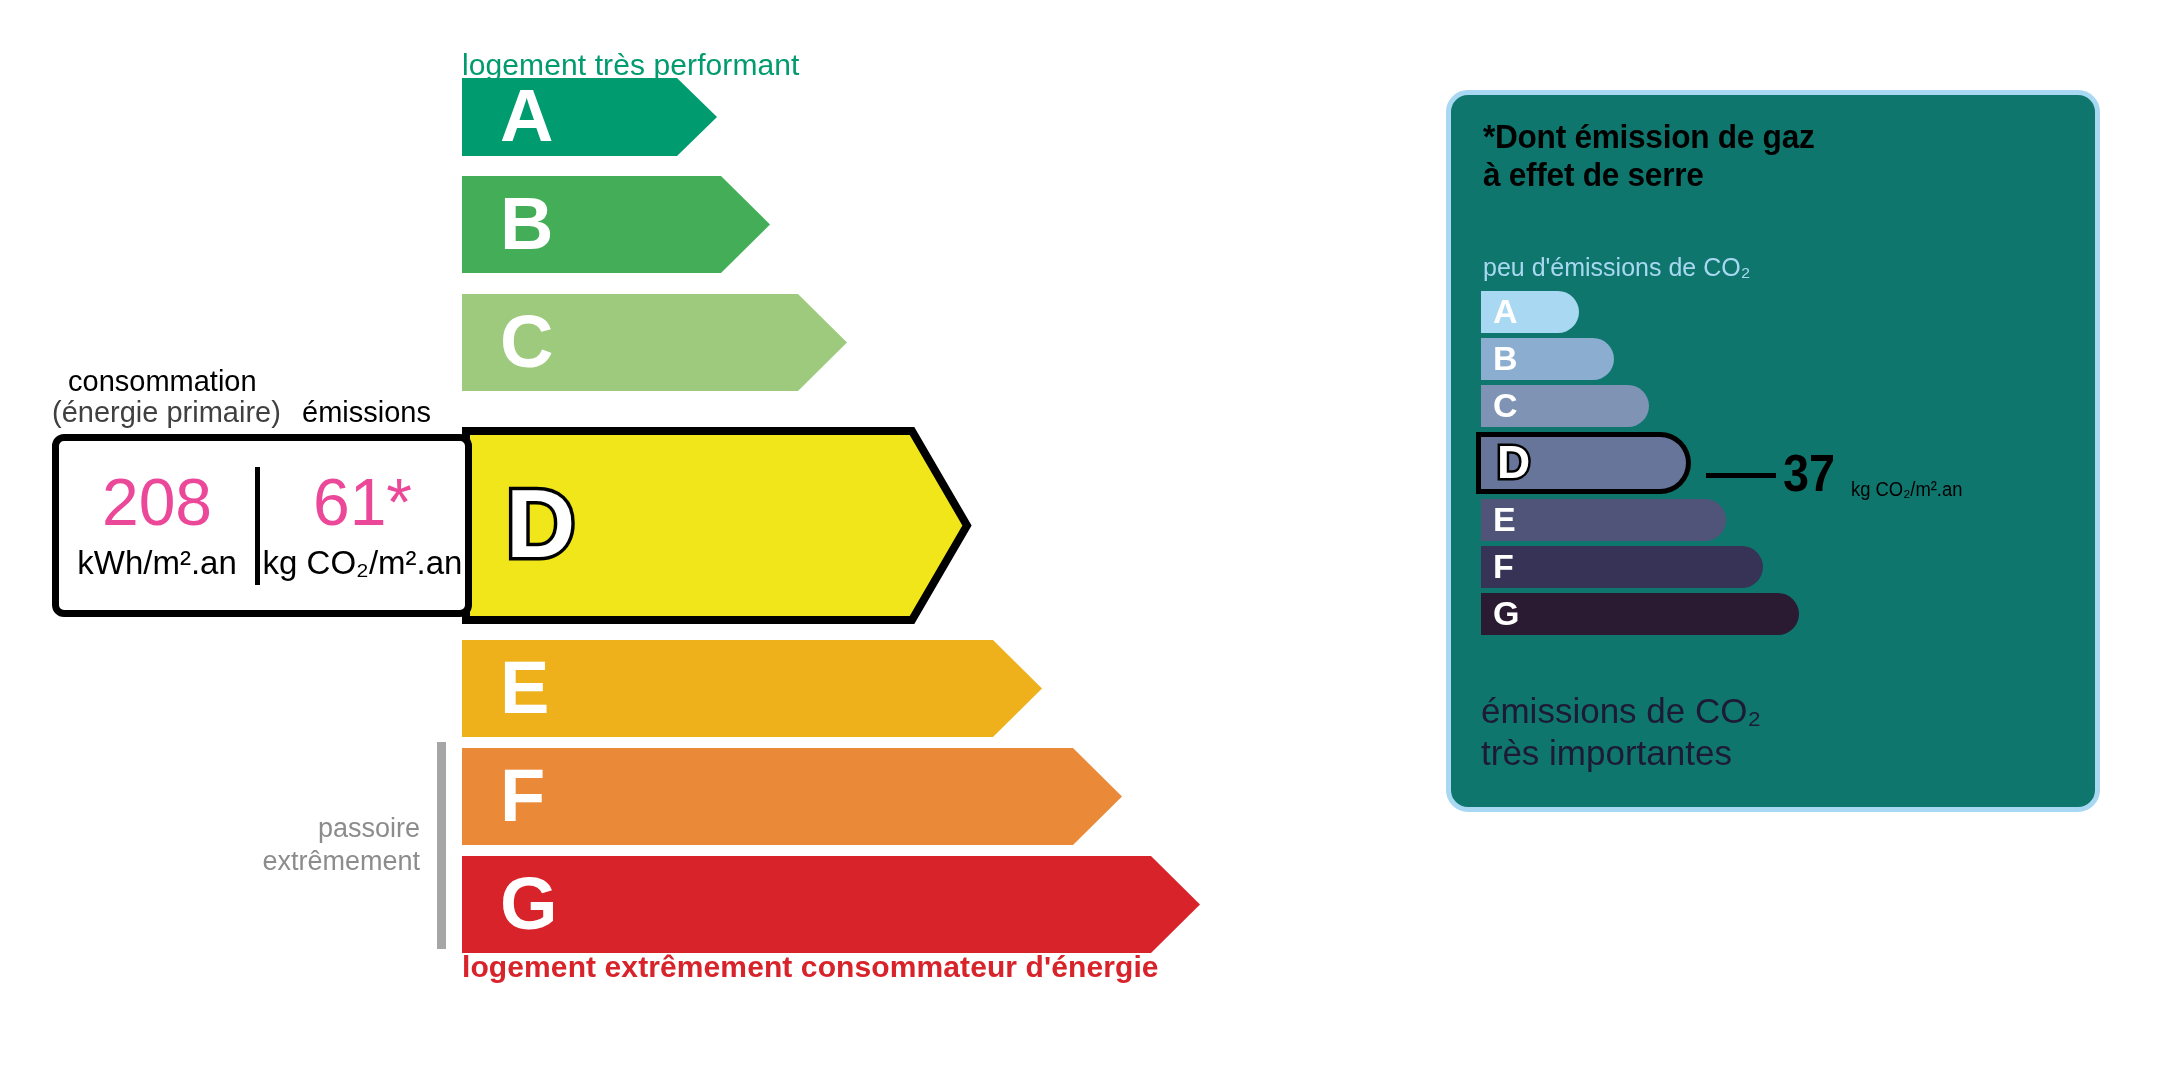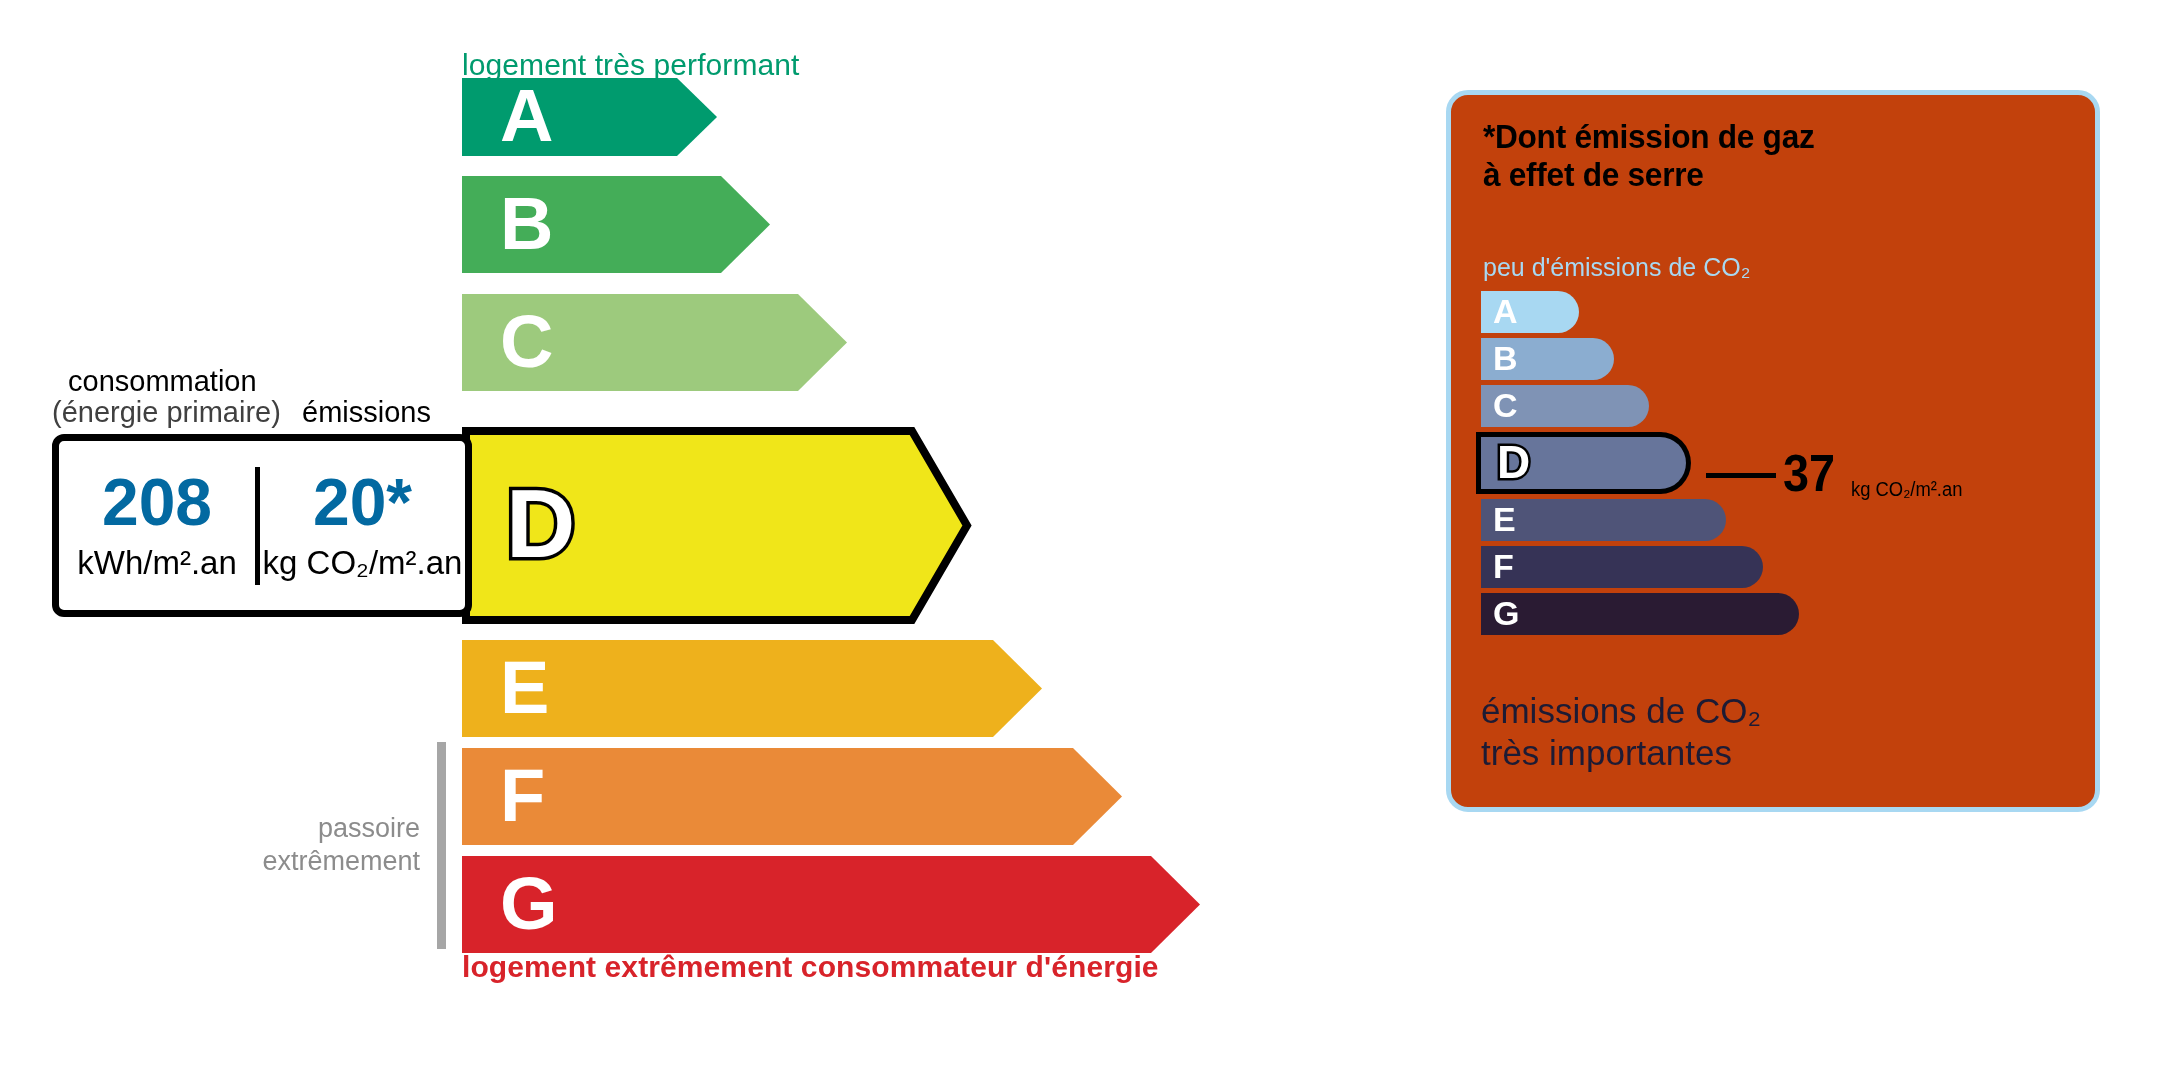--- a/index.html
+++ b/index.html
@@ -55,21 +55,21 @@
     z-index:6;
   }
   #value-box .cell{
     flex:1 1 0; text-align:center;
     display:flex; flex-direction:column; align-items:center; justify-content:center;
   }
   #value-box .cell.left{ flex:0 0 196px; }
   #value-box .divider{
     width:5px; height:118px; background:#000; flex:0 0 5px;
   }
-  #value-box .num{ font-size:66px; font-weight:700; line-height:1; color:#0369a1; }
+  #value-box .num{ font-size:66px; font-weight:400; line-height:1; color:#ec4899; }
   #value-box .unit{ font-size:33px; margin-top:9px; color:#000; white-space:nowrap; }
 
   .hdr{ position:absolute; font-size:29px; color:#000; white-space:nowrap; }
   #hdr-conso  { left:68px;  top:365px; }
   #hdr-primary{ left:52px;  top:396px; color:#404040; }
   #hdr-emis   { left:302px; top:396px; }
 
   
   #passoire-bar{
     position:absolute; left:437px; top:742px;
@@ -79,21 +79,21 @@
     position:absolute; left:200px; top:812px;
     width:220px; text-align:right;
     font-size:27px; color:#8c8c8c; line-height:1.22;
   }
 
   
   #co2-panel{
     position:absolute; left:1446px; top:90px;
     width:654px; height:722px;
     border:5px solid #a8d8f2; border-radius:22px;
-    background:#c2410c;
+    background:#0f766e;
   }
   #co2-title{
     position:absolute; left:32px; top:22px;
     font-size:34px; font-weight:bold; color:#000;
     line-height:1.12; letter-spacing:-.3px;
     font-family:"Liberation Sans Narrow","Liberation Sans",sans-serif;
     transform:scaleX(.93); transform-origin:left top;
   }
   #co2-top-caption{
     position:absolute; left:32px; top:158px;
@@ -211,21 +211,21 @@
     <div class="hdr" id="hdr-primary">(énergie primaire)</div>
     <div class="hdr" id="hdr-emis">émissions</div>
 
     <div id="value-box">
       <div class="cell left">
         <div class="num">208</div>
         <div class="unit">kWh/m².an</div>
       </div>
       <div class="divider"></div>
       <div class="cell">
-        <div class="num">20*</div>
+        <div class="num">61*</div>
         <div class="unit">kg CO₂/m².an</div>
       </div>
     </div>
   </div>
 
   <div id="co2-panel">
 
     <div id="co2-title">
       <div>*Dont émission de gaz</div>
       <div>à effet de serre</div>

